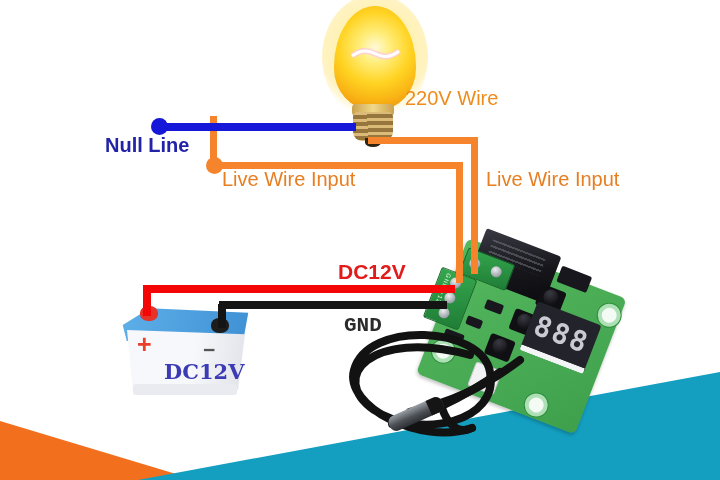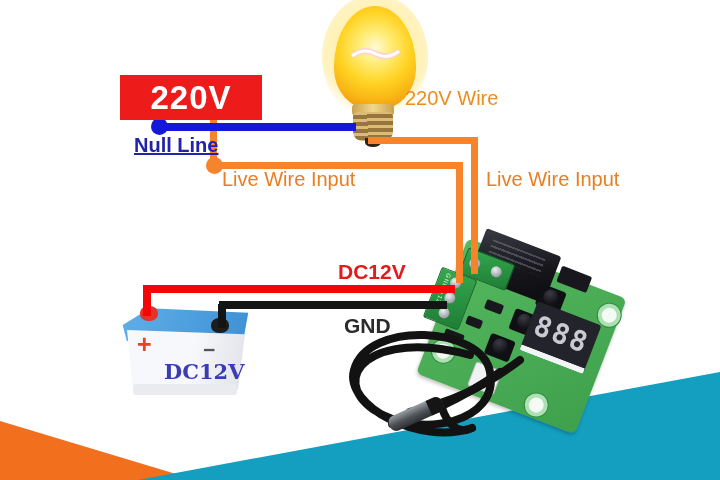--- a/index.html
+++ b/index.html
@@ -11,26 +11,26 @@
   #tri-orange{left:0;top:416px;width:196px;height:64px;background:#f26f1d;
               clip-path:polygon(0 8%,100% 100%,0 100%);}
   #tri-teal{left:138px;top:372px;width:582px;height:108px;background:#149fc0;
             clip-path:polygon(100% 0,100% 100%,0 100%);}
 
   
   #mains-box{left:120px;top:75px;width:142px;height:45px;background:#ee1b1b;
              display:flex;align-items:center;justify-content:center;
              color:#fff;font-size:33px;font-weight:700;letter-spacing:1px;}
   .lbl{white-space:nowrap;}
-  #null-line-label{left:134px;top:134px;color:#2323a8;font-size:20px;font-weight:700;text-decoration:underline;}
+  #null-line-label{left:105px;top:134px;color:#2323a8;font-size:20px;font-weight:700;}
   #live-wire-left{left:222px;top:168px;color:#e87e22;font-size:20px;}
   #live-wire-right{left:486px;top:168px;color:#e87e22;font-size:20px;}
   #load-label{left:405px;top:87px;color:#ee8c1e;font-size:20px;}
   #dc12v-label{left:338px;top:260px;color:#e21b1b;font-size:21px;font-weight:700;}
-  #gnd-label{left:344px;top:314px;color:#2b2b2b;font-size:21px;font-weight:600;}
+  #gnd-label{left:344px;top:314px;color:#2b2b2b;font-size:21px;font-weight:600;font-family:Liberation Mono, monospace;}
 
   
   .wire{position:absolute;}
   #wire-blue-h{left:158px;top:123px;width:198px;height:8px;background:#1518d8;}
   #dot-blue{left:151px;top:118px;width:17px;height:17px;border-radius:50%;background:#1518d8;}
   #wire-orange-v-box{left:210px;top:116px;width:7px;height:46px;background:#f5842d;}
   #dot-orange{left:206px;top:157px;width:17px;height:17px;border-radius:50%;background:#f5842d;}
   #wire-orange-h-left{left:213px;top:162px;width:250px;height:7px;background:#f5842d;}
   #wire-orange-v-left{left:456px;top:165px;width:7px;height:118px;background:#f5842d;}
   #wire-orange-h-bulb{left:368px;top:137px;width:110px;height:7px;background:#f5842d;}
@@ -170,23 +170,20 @@
   <div class="wire" id="wire-orange-h-left"></div>
   <div class="wire" id="dot-orange"></div>
   <div class="wire" id="wire-orange-v-left"></div>
   <div class="wire" id="wire-orange-h-bulb"></div>
   <div class="wire" id="wire-orange-v-bulb"></div>
   <div class="wire" id="wire-red-h"></div>
   <div class="wire" id="wire-red-v"></div>
   <div class="wire" id="wire-black-h"></div>
   <div class="wire" id="wire-black-v"></div>
 
-  <div class="abs" id="mains-box">
-    <span>220V</span>
-  </div>
   <div class="abs lbl" id="null-line-label">Null Line</div>
   <div class="abs lbl" id="live-wire-left">Live Wire Input</div>
   <div class="abs lbl" id="live-wire-right">Live Wire Input</div>
   <div class="abs lbl" id="load-label">220V Wire</div>
   <div class="abs lbl" id="dc12v-label">DC12V</div>
   <div class="abs lbl" id="gnd-label">GND</div>
 
   <svg class="abs" id="cable-svg" viewBox="0 0 720 480">
     <g fill="none" stroke="#121212" stroke-width="8" stroke-linecap="round">
       <path d="M 520 360 C 480 390, 450 402, 410 412"></path>

